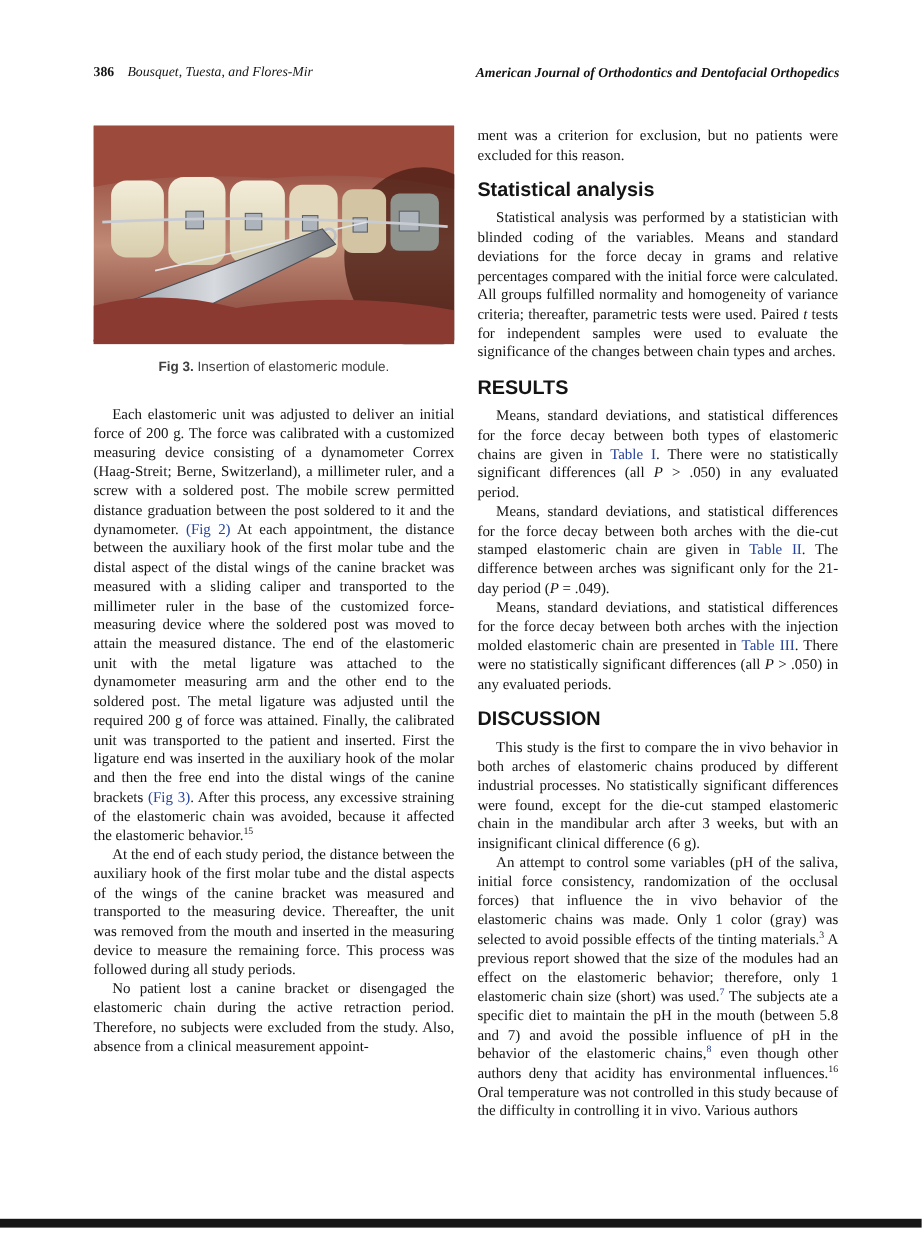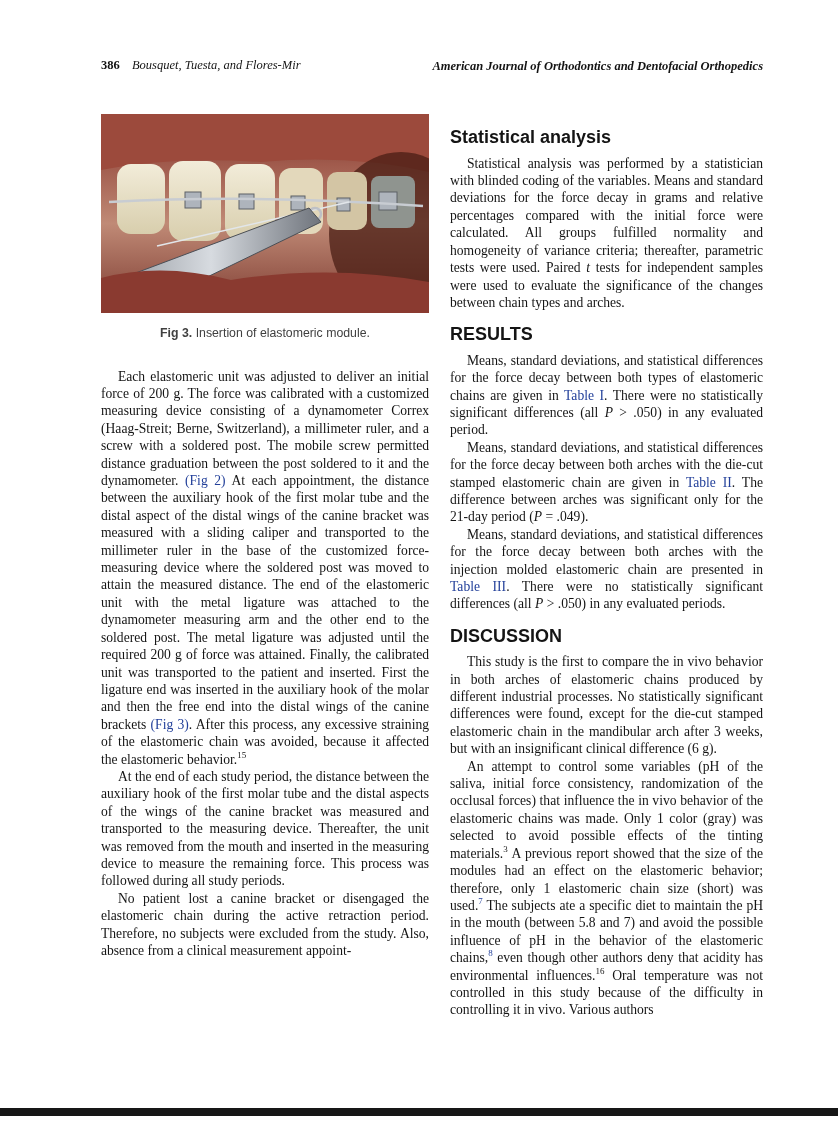--- a/index.html
+++ b/index.html
@@ -8,21 +8,20 @@
     background:#ffffff;
     font-family:"Liberation Serif", serif;
     color:#141414;
     position:relative;
     overflow:hidden;
   }
   .page {
     position:absolute; inset:0;
     padding:58px 75px 0 85px;
     box-sizing:border-box;
-    margin-left:16px;
   }
   header.runhead {
     display:flex; justify-content:space-between; align-items:flex-start;
     font-size:12.5px;
   }
   .header-left { white-space:nowrap; }
   .page-num { font-weight:bold; margin-right:9px; }
   .authors { font-style:italic; }
   .header-right { text-align:left; font-style:italic; line-height:1.3; }
   .journal-title { font-weight:bold; }
@@ -125,20 +124,21 @@
         </div>
         <figcaption><b>Fig 3.</b> <span>Insertion of elastomeric module.</span></figcaption>
       </figure>
 
       <p class="indent">Each elastomeric unit was adjusted to deliver an initial force of 200 g. The force was calibrated with a customized measuring device consisting of a dynamometer Correx (Haag-Streit; Berne, Switzerland), a millimeter ruler, and a screw with a soldered post. The mobile screw permitted distance graduation between the post soldered to it and the dynamometer. <span class="ref-link">(Fig 2)</span> At each appointment, the distance between the auxiliary hook of the first molar tube and the distal aspect of the distal wings of the canine bracket was measured with a sliding caliper and transported to the millimeter ruler in the base of the customized force-measuring device where the soldered post was moved to attain the measured distance. The end of the elastomeric unit with the metal ligature was attached to the dynamometer measuring arm and the other end to the soldered post. The metal ligature was adjusted until the required 200 g of force was attained. Finally, the calibrated unit was transported to the patient and inserted. First the ligature end was inserted in the auxiliary hook of the molar and then the free end into the distal wings of the canine brackets <span class="ref-link">(Fig 3)</span>. After this process, any excessive straining of the elastomeric chain was avoided, because it affected the elastomeric behavior.<sup>15</sup></p>
       <p class="indent">At the end of each study period, the distance between the auxiliary hook of the first molar tube and the distal aspects of the wings of the canine bracket was measured and transported to the measuring device. Thereafter, the unit was removed from the mouth and inserted in the measuring device to measure the remaining force. This process was followed during all study periods.</p>
       <p class="indent">No patient lost a canine bracket or disengaged the elastomeric chain during the active retraction period. Therefore, no subjects were excluded from the study. Also, absence from a clinical measurement appoint-</p>
     </div>
 
     <div class="col">
+      <p>ment was a criterion for exclusion, but no patients were excluded for this reason.</p>
 
       <h3 class="subhead">Statistical analysis</h3>
       <p class="indent">Statistical analysis was performed by a statistician with blinded coding of the variables. Means and standard deviations for the force decay in grams and relative percentages compared with the initial force were calculated. All groups fulfilled normality and homogeneity of variance criteria; thereafter, parametric tests were used. Paired <i>t</i> tests for independent samples were used to evaluate the significance of the changes between chain types and arches.</p>
 
       <h3 class="subhead">RESULTS</h3>
       <p class="indent">Means, standard deviations, and statistical differences for the force decay between both types of elastomeric chains are given in <span class="ref-link">Table I</span>. There were no statistically significant differences (all <i>P</i> &gt; .050) in any evaluated period.</p>
       <p class="indent">Means, standard deviations, and statistical differences for the force decay between both arches with the die-cut stamped elastomeric chain are given in <span class="ref-link">Table II</span>. The difference between arches was significant only for the 21-day period (<i>P</i> = .049).</p>
       <p class="indent">Means, standard deviations, and statistical differences for the force decay between both arches with the injection molded elastomeric chain are presented in <span class="ref-link">Table III</span>. There were no statistically significant differences (all <i>P</i> &gt; .050) in any evaluated periods.</p>
 
       <h3 class="subhead">DISCUSSION</h3>

